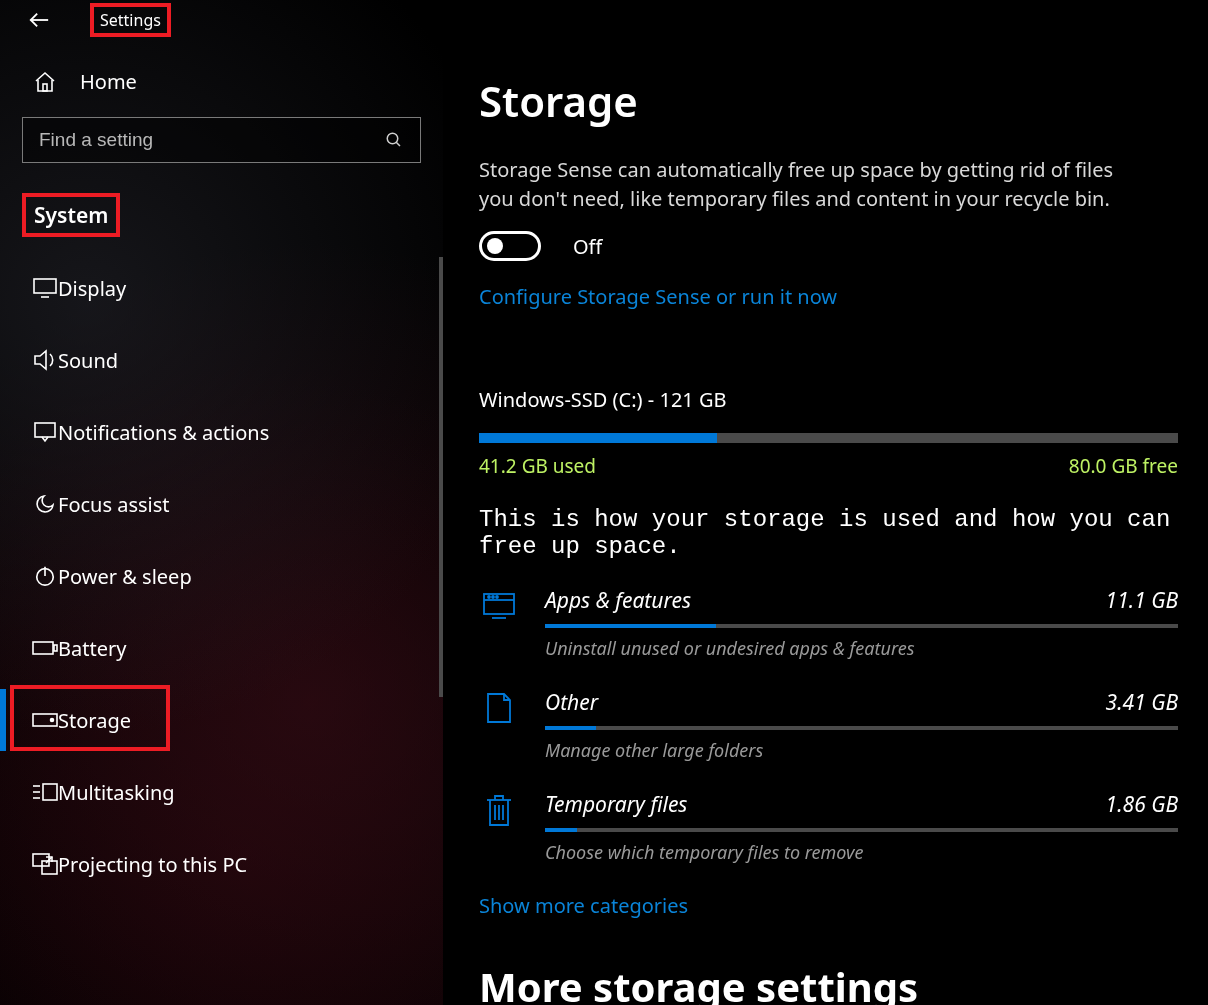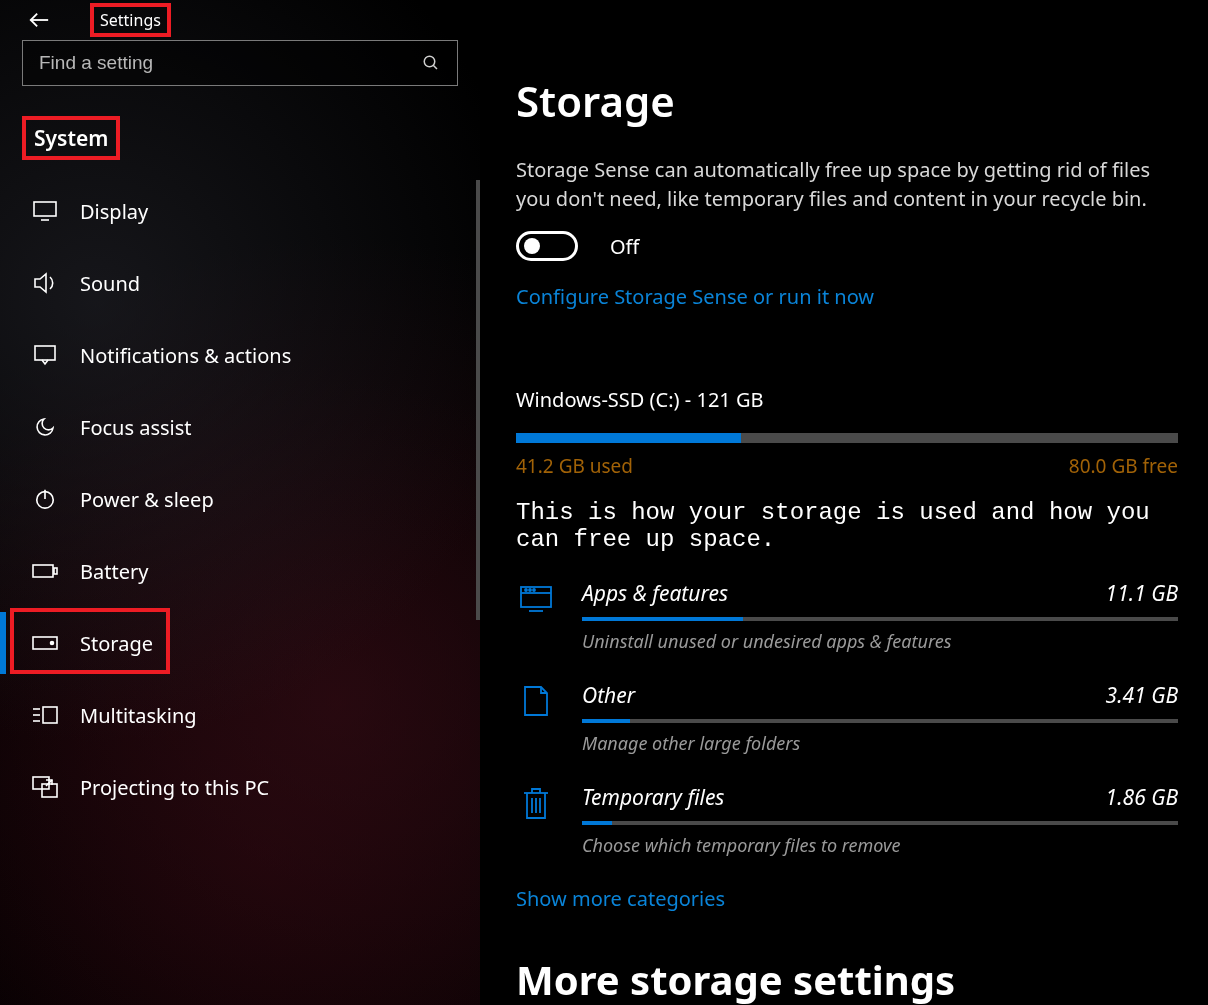--- a/index.html
+++ b/index.html
@@ -6,21 +6,21 @@
   html, body { width: 1208px; height: 1005px; overflow: hidden; }
   body {
     font-family: "Segoe UI", -apple-system, system-ui, sans-serif;
     background: #000;
     color: #fff;
     display: flex;
   }
 
   
   .sidebar {
-    width: 480px;
+    width: 443px;
     height: 100%;
     position: relative;
     background:
       radial-gradient(circle at 20% 30%, rgba(40,40,48,.55), transparent 55%),
       radial-gradient(circle at 70% 70%, rgba(60,15,25,.55), transparent 60%),
       radial-gradient(circle at 55% 85%, rgba(40,5,12,.55), transparent 55%),
       #000;
     padding-left: 0;
   }
 
@@ -86,21 +86,20 @@
     position: absolute;
     right: 0;
     top: 0;
     width: 4px;
     height: 440px;
     background: #4a4a4a;
   }
   .nav-item {
     display: flex;
     align-items: center;
-    gap: 22px;
     height: 62px;
     padding-left: 32px;
     font-size: 20px;
     color: #fff;
     cursor: pointer;
     margin-top: 10px;
   }
   .nav-item.active {
     position: relative;
   }
@@ -181,22 +180,22 @@
   }
   .drive-bar-fill {
     position: absolute;
     left: 0; top: 0; bottom: 0;
     background: #0078d7;
   }
   .drive-meta {
     display: flex;
     justify-content: space-between;
     font-size: 19px;
-    color: #a16207;
-    margin-bottom: 20px;
+    color: #bef264;
+    margin-bottom: 27px;
   }
   .drive-hint {
     font-size: 24px;
     margin-bottom: 26px;
     font-family: Liberation Mono, monospace;
   }
 
   .cat {
     display: flex;
     gap: 26px;
@@ -247,20 +246,30 @@
   <div class="titlebar">
     <span class="back-btn">
       <svg width="22" height="22" viewBox="0 0 24 24" fill="none" stroke="#fff" stroke-width="2">
         <line x1="22" y1="12" x2="3" y2="12"></line>
           <polyline points="10,5 3,12 10,19"></polyline>
       </svg>
     </span>
     <span class="app-title red-box">Settings</span>
   </div>
 
+  <div class="home-row">
+    <span class="nav-icn">
+      <svg width="24" height="24" viewBox="0 0 24 24" fill="none" stroke="#fff" stroke-width="1.6">
+        <path d="M3 11 L12 3 L21 11"></path>
+          <path d="M5 10 V21 H19 V10"></path>
+          <rect x="10" y="14" width="4" height="7"></rect>
+      </svg>
+    </span>
+    <span>Home</span>
+  </div>
 
   <div class="search-wrap">
     <input class="search" type="text" placeholder="Find a setting" style="">
     <span class="search-icn">
       <svg width="18" height="18" viewBox="0 0 24 24" fill="none" stroke="#cfcfcf" stroke-width="2">
         <circle cx="10" cy="10" r="7"></circle>
           <line x1="20" y1="20" x2="15" y2="15"></line>
       </svg>
     </span>
   </div>

